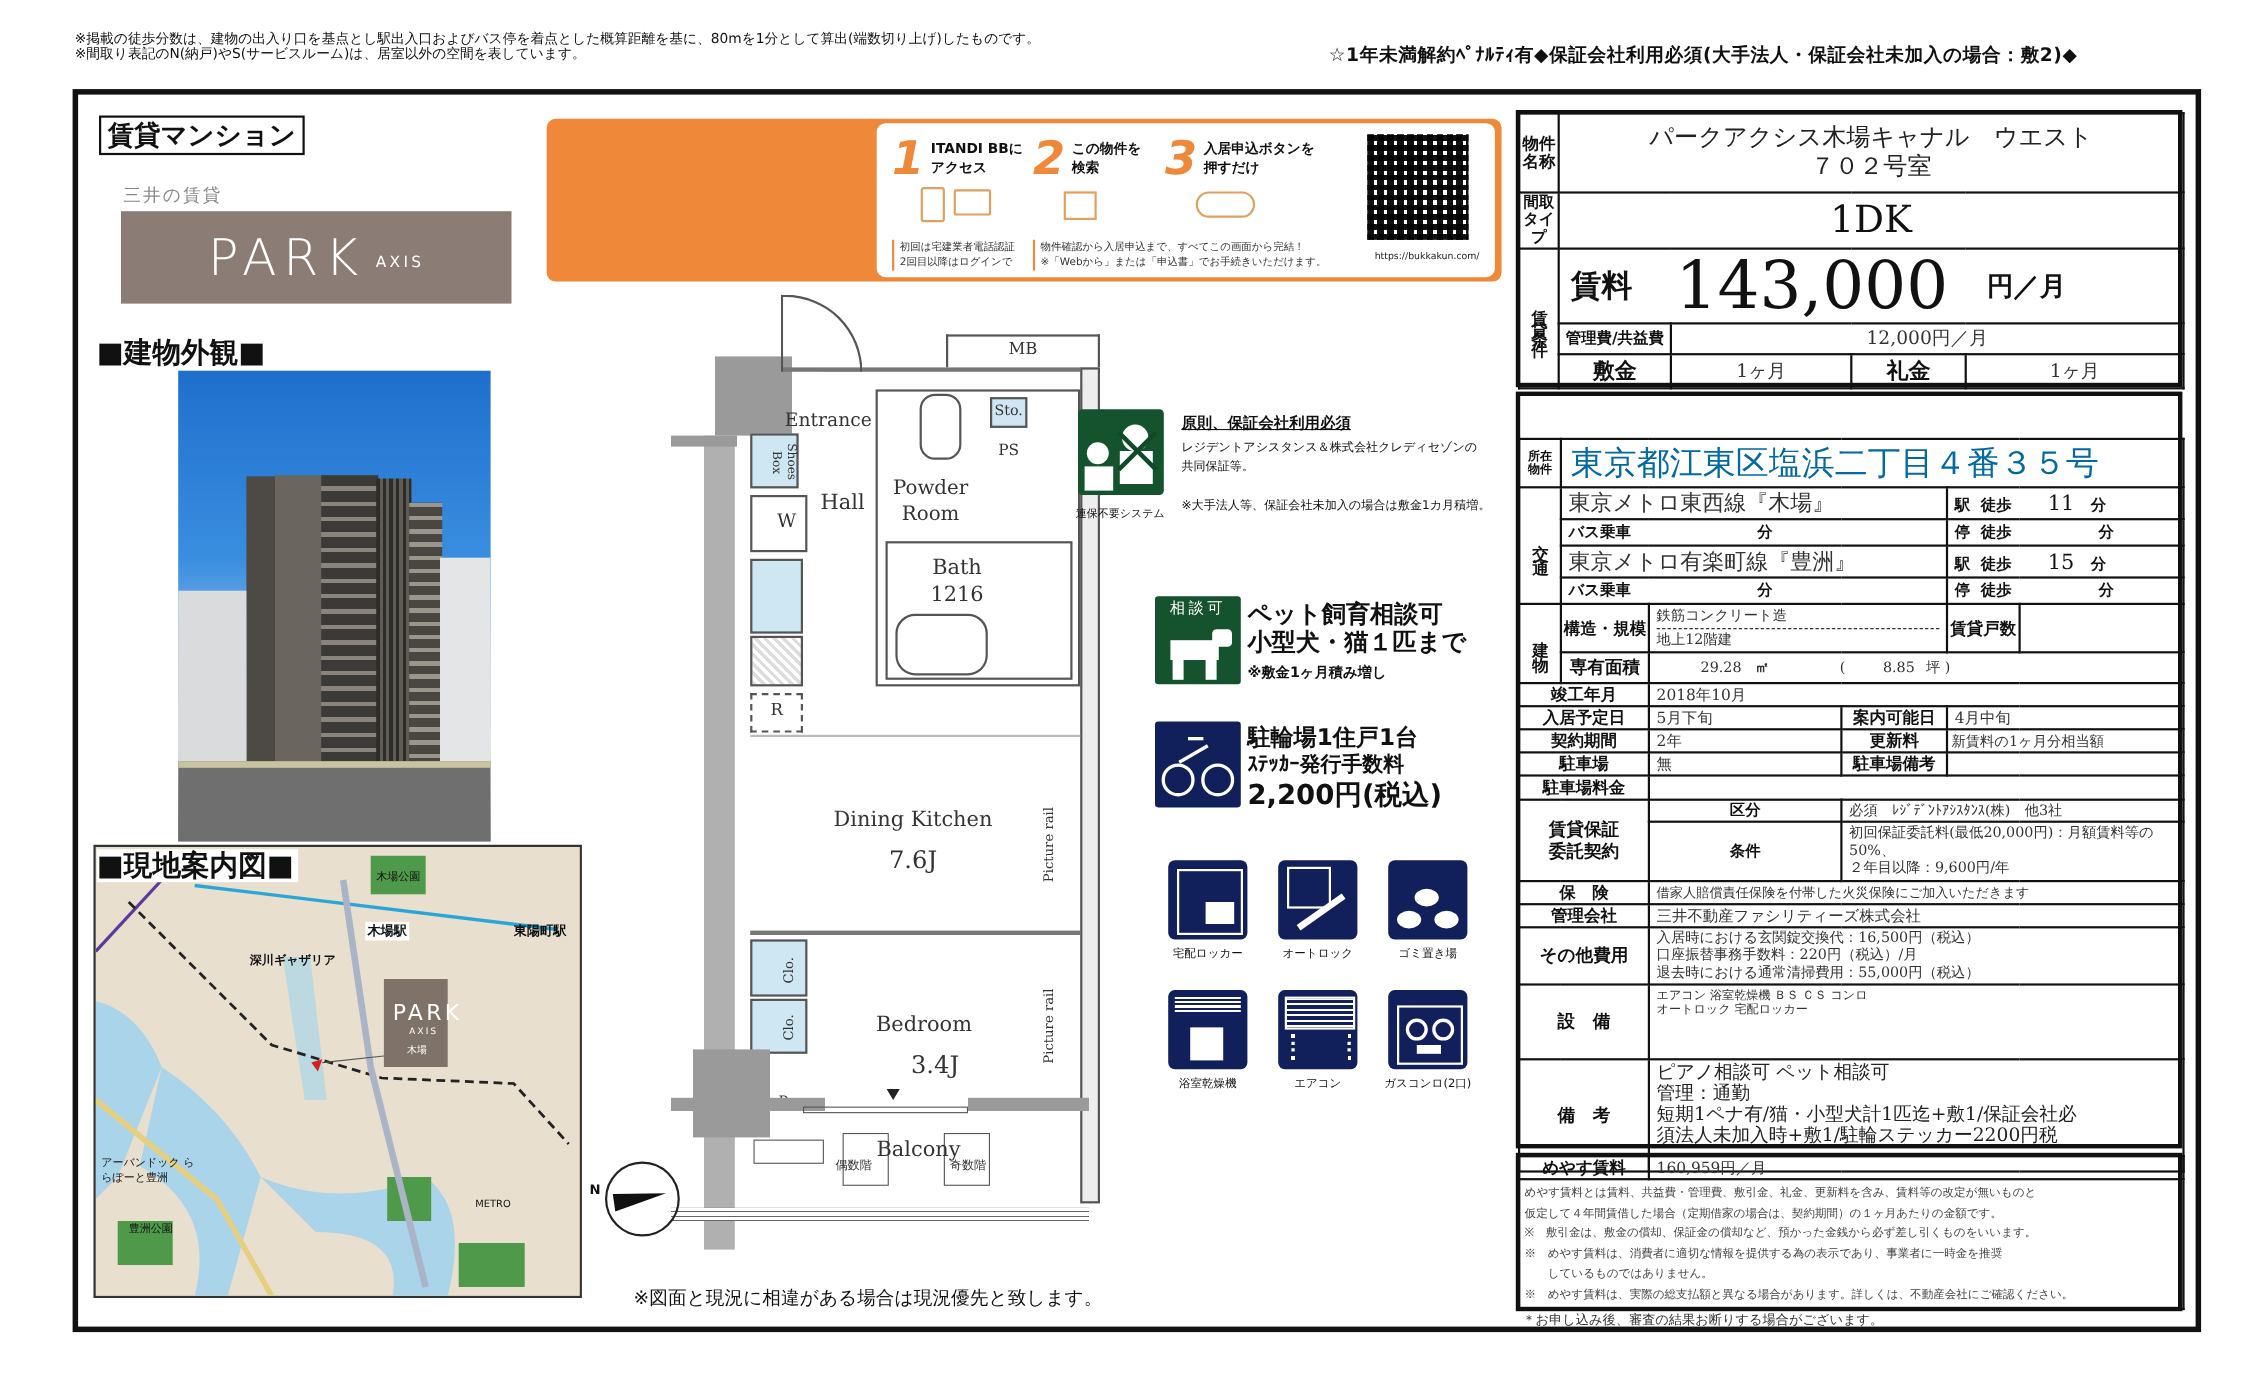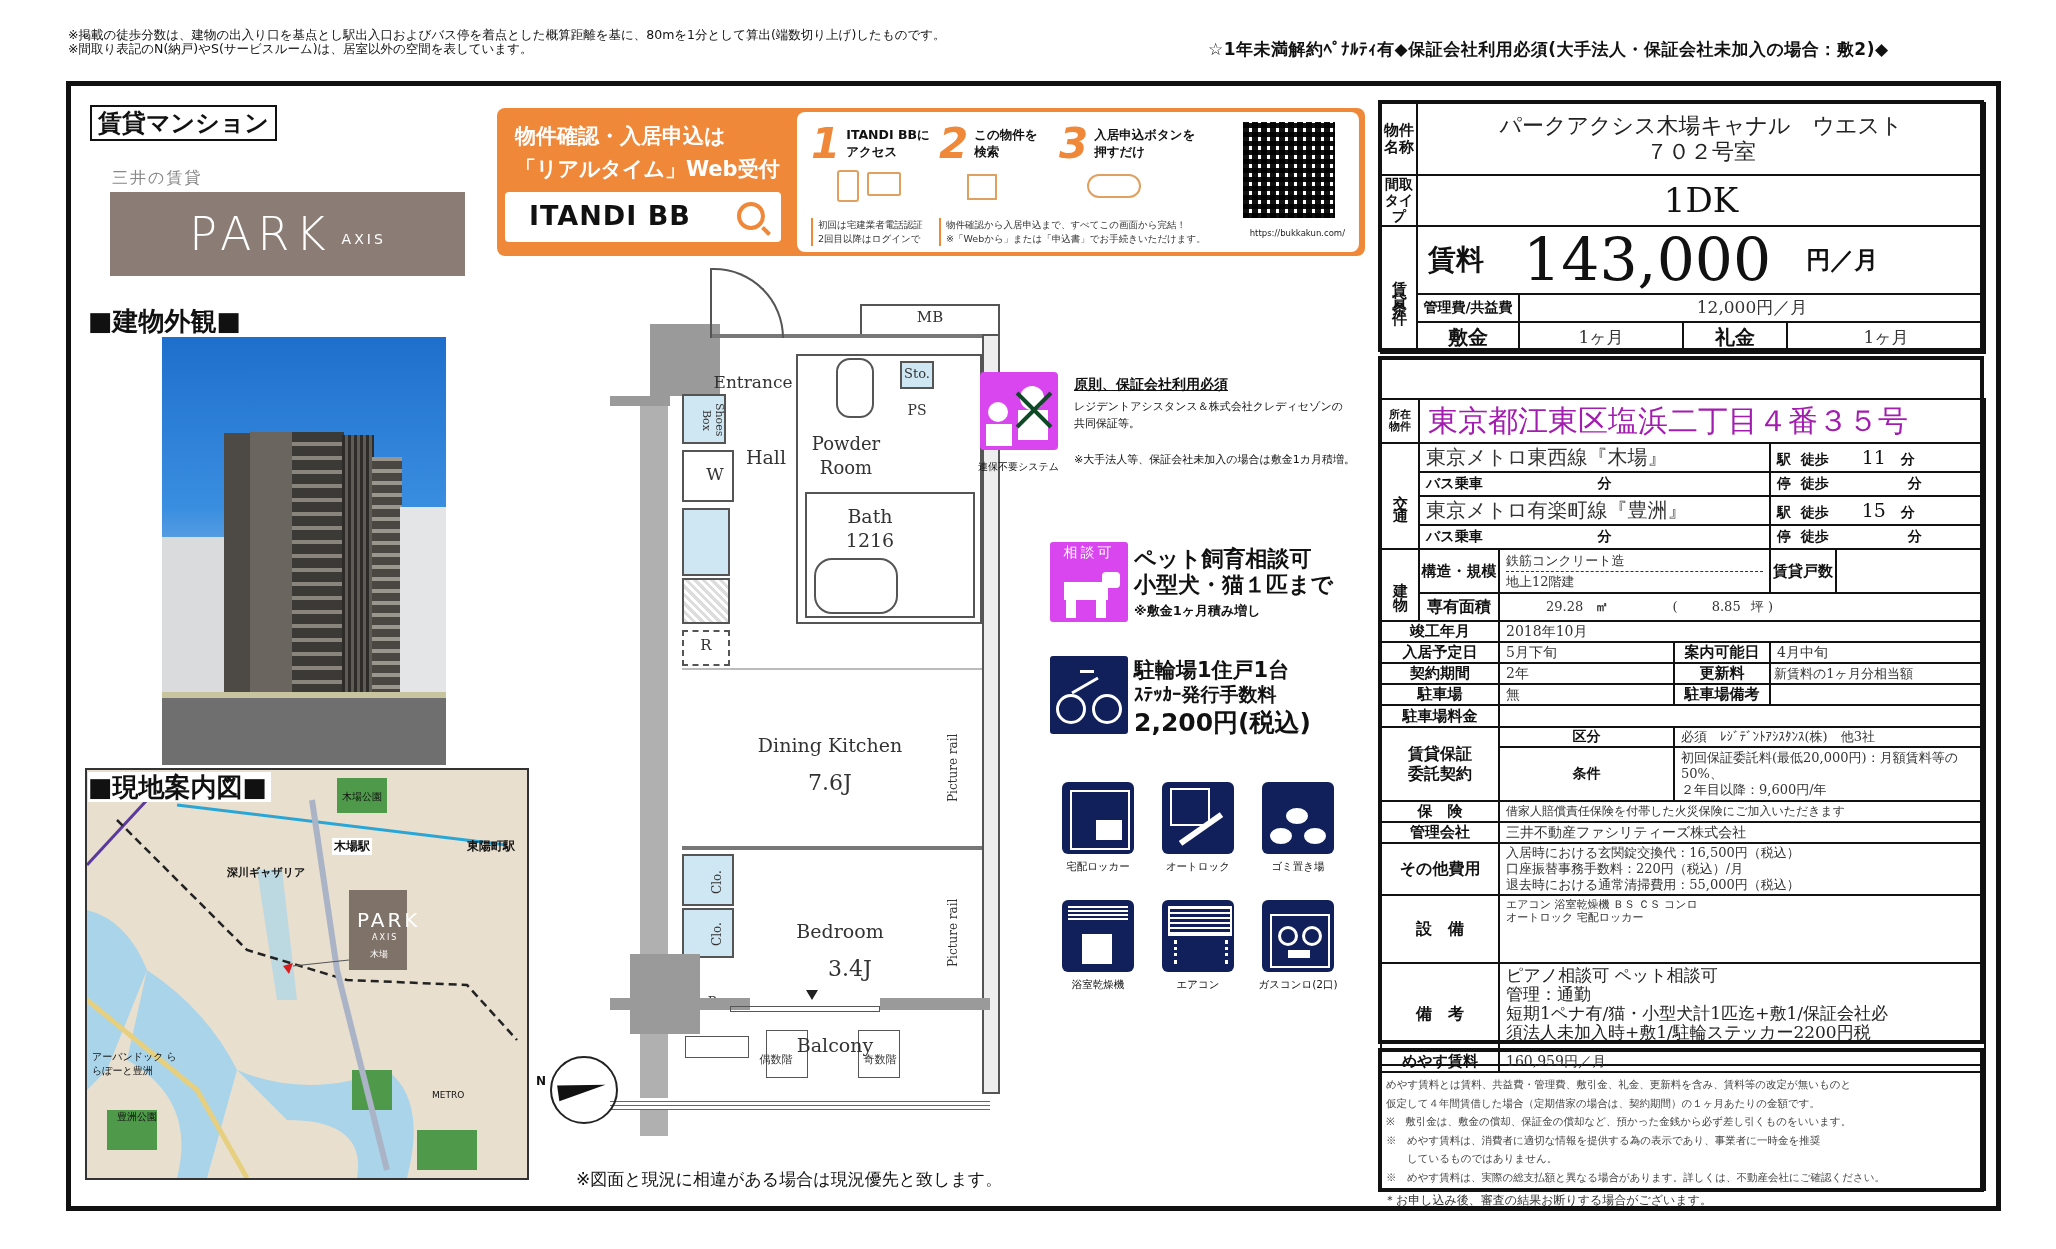--- a/index.html
+++ b/index.html
@@ -31,21 +31,21 @@
   .itandi .right{position:absolute;left:300px;top:4px;width:562px;height:140px;background:#fff;border-radius:8px;}
   .step{position:absolute;top:10px;}
   .step .num{font-size:42px;font-weight:bold;color:#f0883a;font-style:italic;float:left;line-height:44px;margin-right:6px;}
   .step .lbl{font-size:12.5px;font-weight:bold;line-height:17px;float:left;margin-top:4px;}
   .sub{position:absolute;font-size:9.5px;line-height:14px;border-left:2px solid #f0883a;padding-left:5px;color:#333;}
   .qr{position:absolute;right:24px;top:10px;width:92px;height:96px;background:
       repeating-linear-gradient(90deg,#111 0 6px,#fff 6px 9px),
       repeating-linear-gradient(0deg,#111 0 5px,#fff 5px 9px);background-blend-mode:multiply;}
   .qrurl{position:absolute;right:14px;top:116px;font-size:8.5px;color:#222;}
   
-  .greenbadge{background:#d946ef;}
+  .greenbadge{background:#14532d;}
   .navybadge{background:#11205a;}
   
   .plan{left:610px;top:268px;width:380px;height:880px;}
   .wall{position:absolute;background:#9a9a9a;}
   .ln{position:absolute;border:2px solid #555;box-sizing:border-box;}
   .blue{background:#cfe6f3;}
   .rm{position:absolute;font-family:"DejaVu Serif","Liberation Serif",serif;color:#333;text-align:center;}
   
   table.spec{border-collapse:collapse;position:absolute;}
   table.spec td{border:2px solid #111;padding:0 6px;vertical-align:middle;}
@@ -115,28 +115,20 @@
   <div class="abs" style="left:245px;top:68px;font-size:12px;font-weight:bold;background:#fff;padding:0 2px;">木場駅</div>
   <div class="abs" style="left:380px;top:68px;font-size:12px;font-weight:bold;">東陽町駅</div>
   <div class="abs" style="left:140px;top:95px;font-size:11px;font-weight:bold;">深川ギャザリア</div>
   <div class="abs" style="left:255px;top:20px;font-size:10px;">木場公園</div>
   <div class="abs" style="left:30px;top:340px;font-size:10px;">豊洲公園</div>
   <div class="abs" style="left:5px;top:280px;font-size:10px;width:90px;">アーバンドック ららぽーと豊洲</div>
   <div class="abs" style="left:345px;top:320px;font-size:9px;">METRO</div>
 </div>
 
 <div class="abs itandi">
-  <div class="left">
-    <div class="l1">物件確認・入居申込は</div>
-    <div class="l2">「リアルタイム」Web受付</div>
-    <div class="search">
-      <span class="txt">ITANDI BB</span>
-      <span class="mag"></span>
-    </div>
-  </div>
   <div class="right">
     <div class="step" style="left:14px;">
       <span class="num">1</span>
       <span class="lbl" style="white-space:pre-line;">ITANDI BBに
 アクセス</span>
     </div>
     <div class="step" style="left:142px;">
       <span class="num">2</span>
       <span class="lbl" style="white-space:pre-line;">この物件を
 検索</span>
@@ -343,21 +335,21 @@
         <col style="width:80px">
         <col style="width:175px">
         <col style="width:96px">
         <col style="width:40px">
         <col>
       </colgroup>
     <tbody>
         <tr style="height:44px;">
       <td style="font-size:11px;font-weight:bold;line-height:12px;white-space:pre-line;text-align:center;padding:0;">所在
 物件</td>
-      <td colspan="5" class="mincho" style="font-size:30px;color:#a21caf;padding-left:8px;">東京都江東区塩浜二丁目４番３５号</td>
+      <td colspan="5" class="mincho" style="font-size:30px;color:#0369a1;padding-left:8px;">東京都江東区塩浜二丁目４番３５号</td>
     </tr>
     <tr style="height:26px;">
       <td rowspan="4" class="vlabel" style="text-align:center;letter-spacing:14px;padding:0;">交通</td>
       <td colspan="3" class="mincho" style="font-size:20px;color:#333;">東京メトロ東西線『木場』</td>
       <td colspan="2" style="font-size:14px;font-weight:bold;white-space:nowrap;">
         <span>駅</span>&nbsp;
         <span>徒歩</span>
         <span class="mincho" style="font-size:19px;font-weight:normal;margin-left:28px;">11</span>
         <span style="margin-left:10px;">分</span>
       </td>

